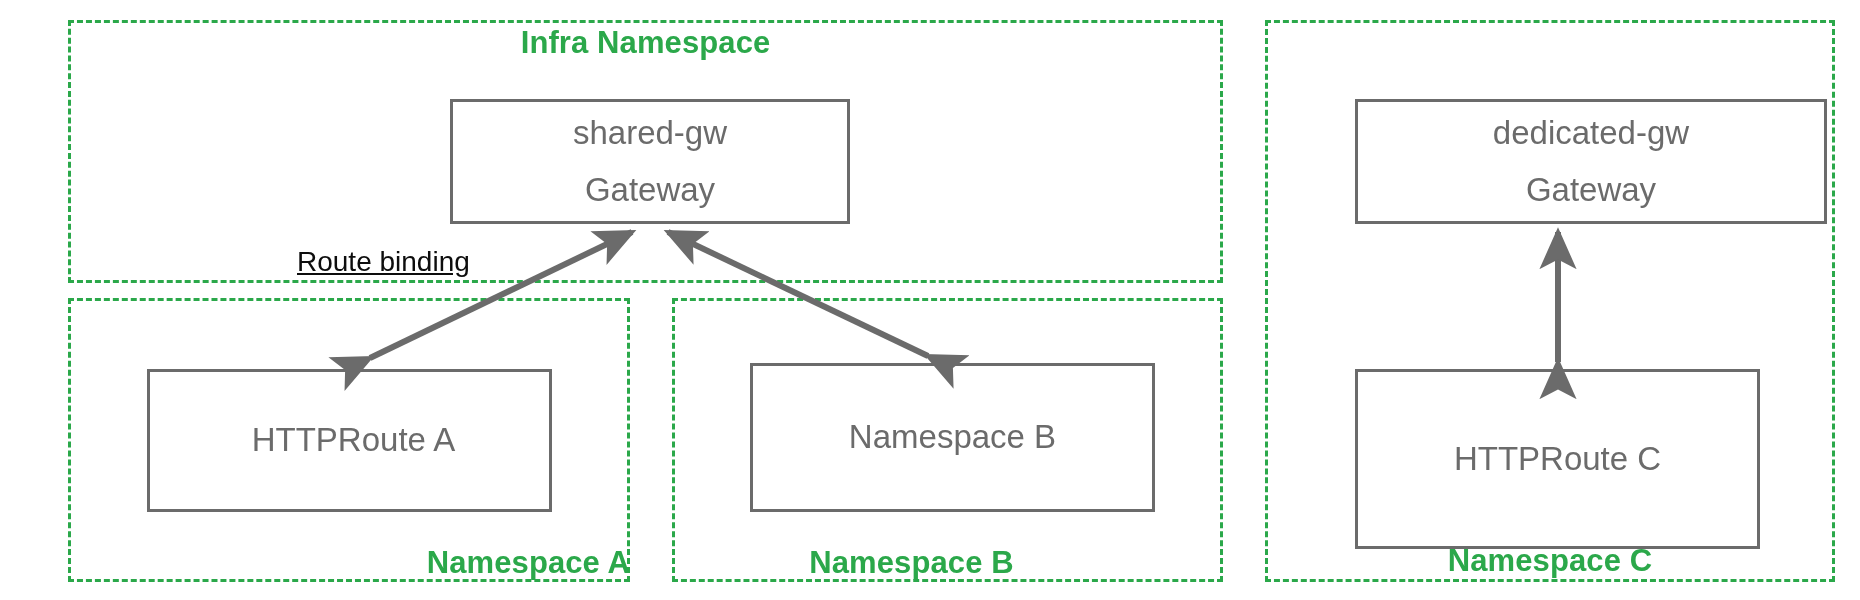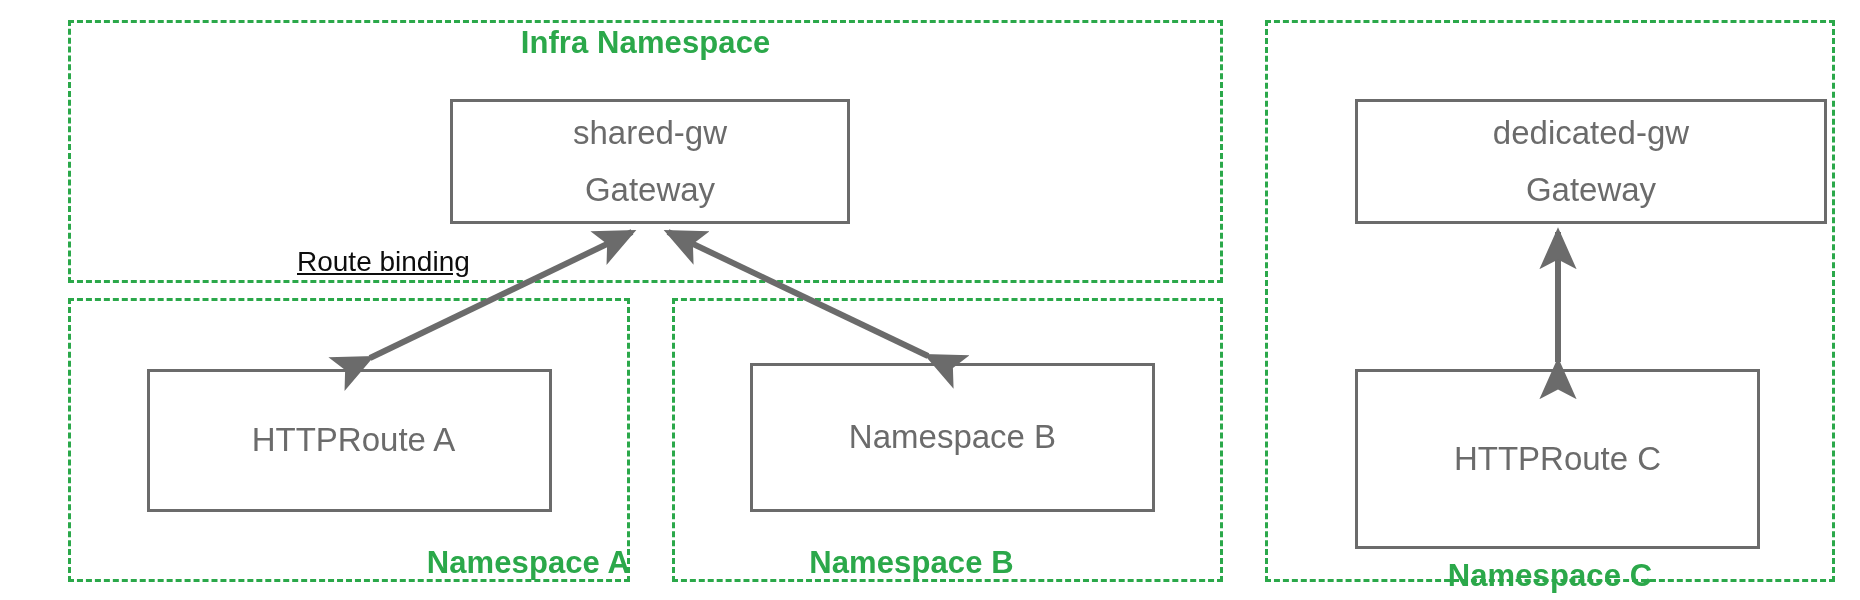--- a/index.html
+++ b/index.html
@@ -91,21 +91,21 @@
   <div class="ns-box" style="left:672px; top:298px; width:551px; height:284px;"></div>
 
   <div class="ns-box" style="left:1265px; top:20px; width:570px; height:562px;"></div>
 
   <div class="ns-label" style="left:68px; top:27px; width:1155px;">Infra Namespace</div>
 
   <div class="ns-label" style="left:68px; top:547px; width:562px;text-align:right;">Namespace A</div>
 
   <div class="ns-label" style="left:636px; top:547px; width:551px;">Namespace B</div>
 
-  <div class="ns-label" style="left:1265px; top:560px; width:570px;text-align:center;">Namespace C</div>
+  <div class="ns-label" style="left:1265px; top:545px; width:570px;text-align:center;">Namespace C</div>
 
   <div class="res-box" style="left:450px; top:99px; width:400px; height:125px;">
     <span>shared-gw</span>
     <span class="line2">Gateway</span>
   </div>
 
   <div class="res-box" style="left:1355px; top:99px; width:472px; height:125px;">
     <span>dedicated-gw</span>
     <span class="line2">Gateway</span>
   </div>

